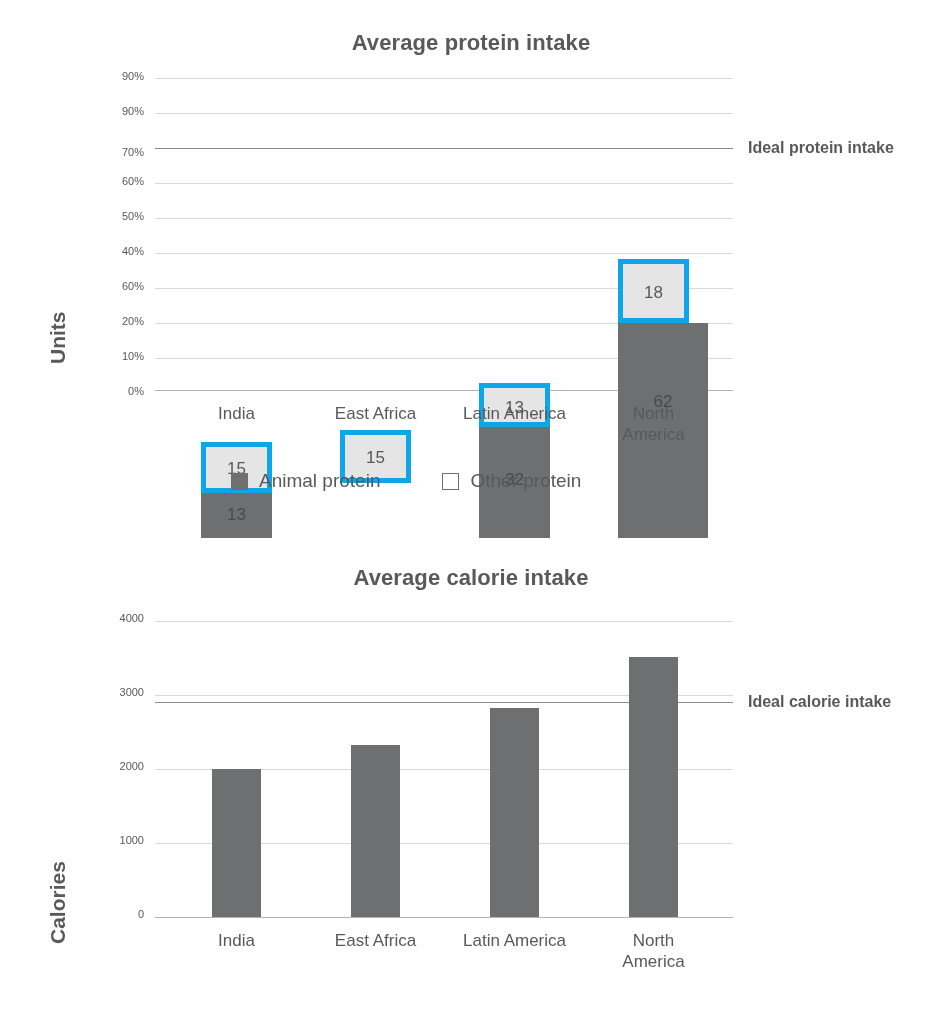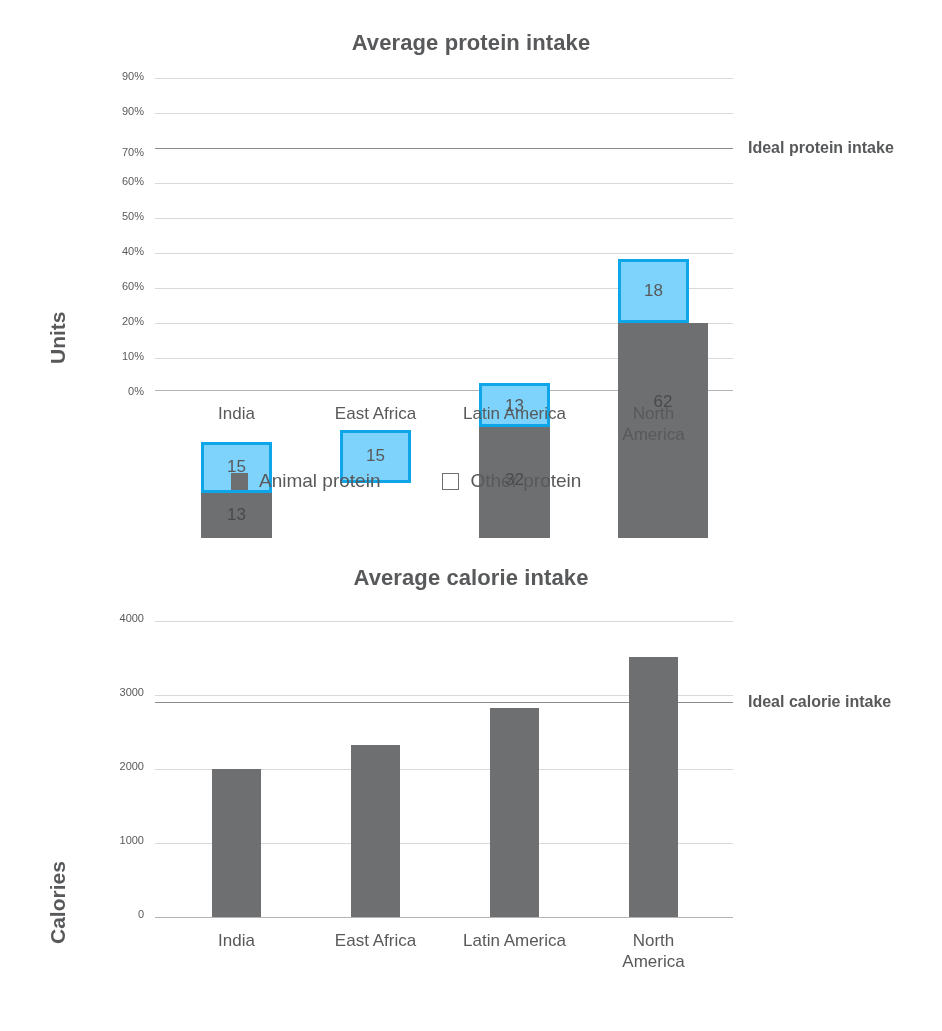--- a/index.html
+++ b/index.html
@@ -57,21 +57,21 @@
     background: #d9d9d9;
   }
   .gridline.baseline { background: #b3b3b3; height: 1px; }
   .gridline.ideal { background: #8a8a8a; height: 1px; }
 
   .bar {
     position: absolute;
     bottom: 0;
   }
   .bar-animal { background: #6e6f71; }
-  .bar-other { background: #7dd3fc; border: 3px solid #0ea5e9; }
+  .bar-other { background: #e5e5e5; border: 5px solid #0ea5e9; }
   .bar-solid { background: #6e6f71; }
 
   .bar-label {
     position: absolute;
     width: 100%;
     text-align: center;
     font-size: 17px;
     line-height: 1;
   }
   .label-on-dark { color: #4a4a4a; }

